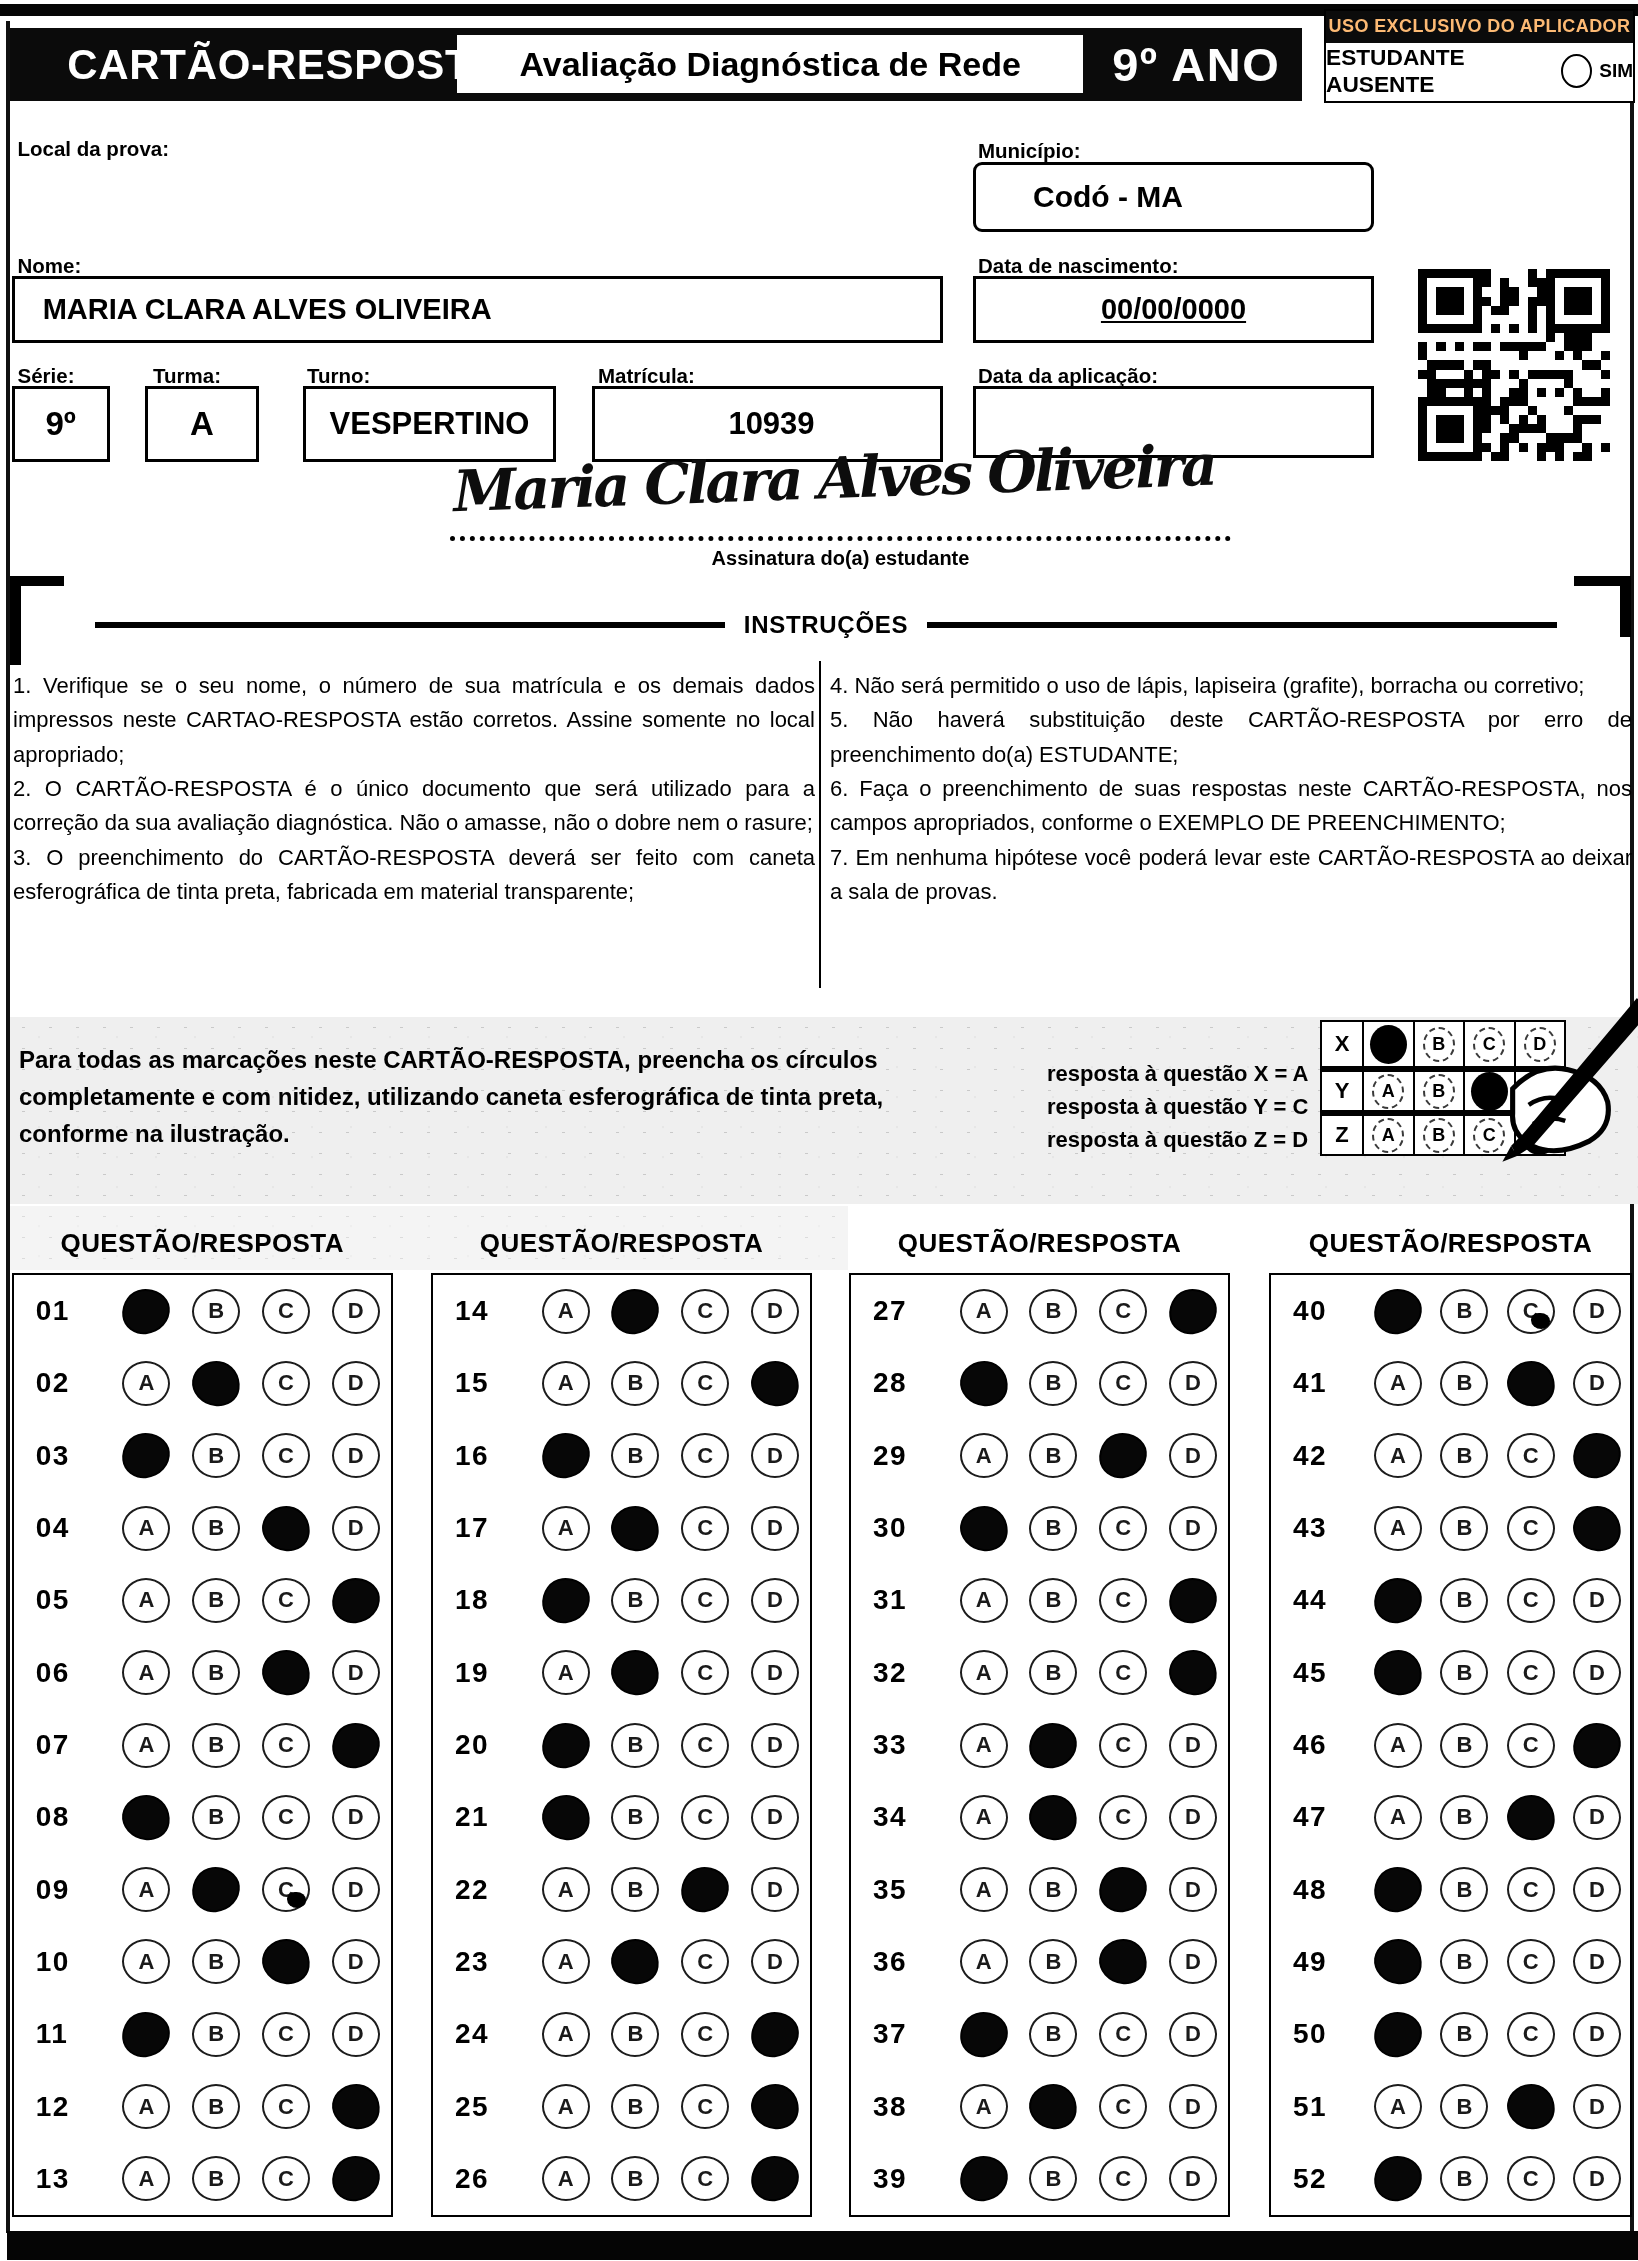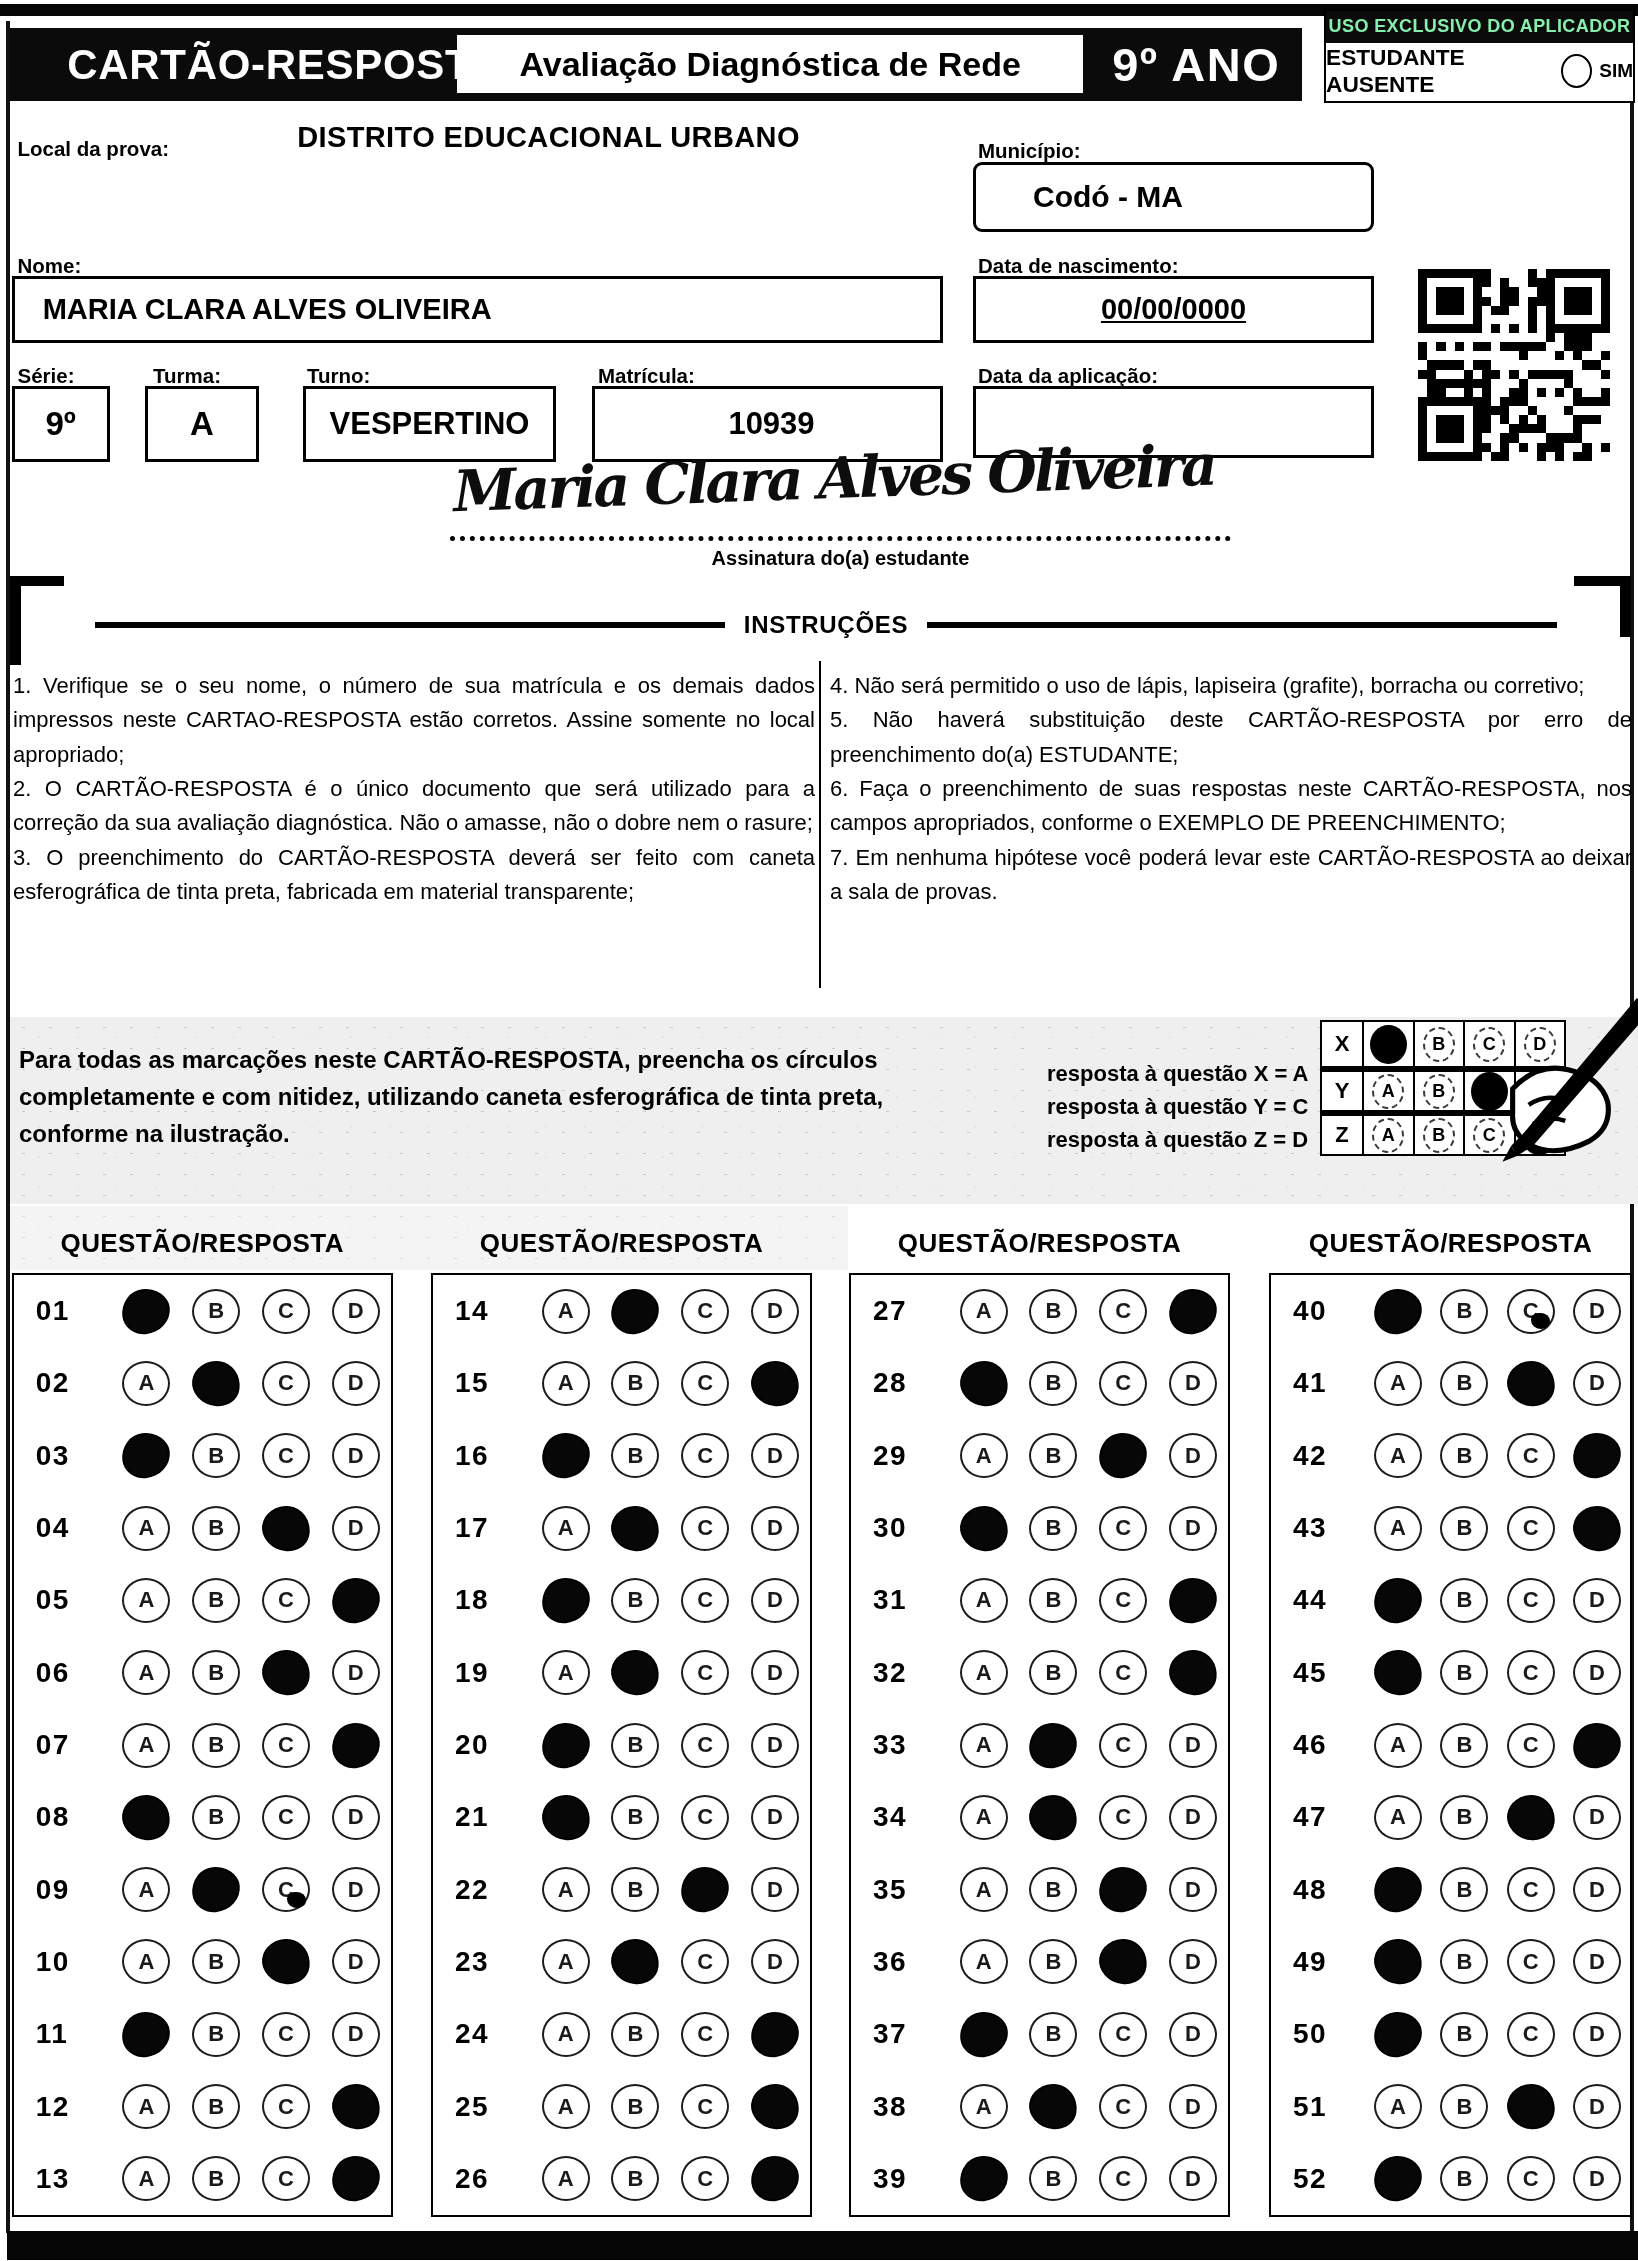--- a/index.html
+++ b/index.html
@@ -24,21 +24,21 @@
   
   .header-bar { left:10.2px; top:28px; width:1292px; height:73px; background:#0b0b0b; }
   .header-title { position:absolute; left:57px; top:0; height:100%; display:flex; align-items:center;
     color:#fff; font-weight:bold; font-size:42px; letter-spacing:0.7px; }
   .subtitle-box { position:absolute; left:447px; top:7.3px; width:626px; height:58px; background:#fff;
     display:flex; align-items:center; justify-content:center; font-weight:bold; font-size:34px; }
   .grade-label { position:absolute; left:1080px; width:212px; height:100%; display:flex; align-items:center; justify-content:center;
     color:#fff; font-weight:bold; font-size:47px; letter-spacing:1.5px; }
 
   .uso-box { left:1324px; top:8.8px; width:311px; height:94px; border:2.9px solid #000; background:#fff; }
-  .uso-header { height:32px; background:#0b0b0b; color:#86efac; display:flex; align-items:center; justify-content:center;
+  .uso-header { height:32px; background:#0b0b0b; color:#fdba74; display:flex; align-items:center; justify-content:center;
     font-weight:bold; font-size:18px; letter-spacing:0.4px; }
   .uso-row { height:56px; display:flex; align-items:center; justify-content:center; gap:7.3px;
     font-weight:bold; font-size:22.7px; }
   .uso-circle { width:34px; height:34px; border:2.9px solid #000; border-radius:50%; background:#fff; }
   .uso-sim { font-weight:bold; font-size:19px; }
 
   
   .flabel { font-weight:bold; font-size:20.5px; }
   .fbox { border:3.7px solid #000; background:#fff; display:flex; align-items:center; font-weight:bold; }
 
@@ -129,21 +129,20 @@
   <div class="abs uso-box">
     <div class="uso-header">USO EXCLUSIVO DO APLICADOR</div>
     <div class="uso-row">
       <span>ESTUDANTE AUSENTE</span>
       <span class="uso-circle"></span>
       <span class="uso-sim">SIM</span>
     </div>
   </div>
 
   <div class="abs flabel" style="left:17.5px; top:137px;">Local da prova:</div>
-  <div class="abs district-title">DISTRITO EDUCACIONAL URBANO</div>
 
   <div class="abs flabel" style="left:978px; top:139px;">Município:</div>
   <div class="abs fbox muni-box">Codó - MA</div>
 
   <div class="abs flabel" style="left:17.5px; top:254px;">Nome:</div>
   <div class="abs fbox name-box">MARIA CLARA ALVES OLIVEIRA</div>
 
   <div class="abs flabel" style="left:978px; top:254px;">Data de nascimento:</div>
   <div class="abs fbox birth-box">00/00/0000</div>
 

